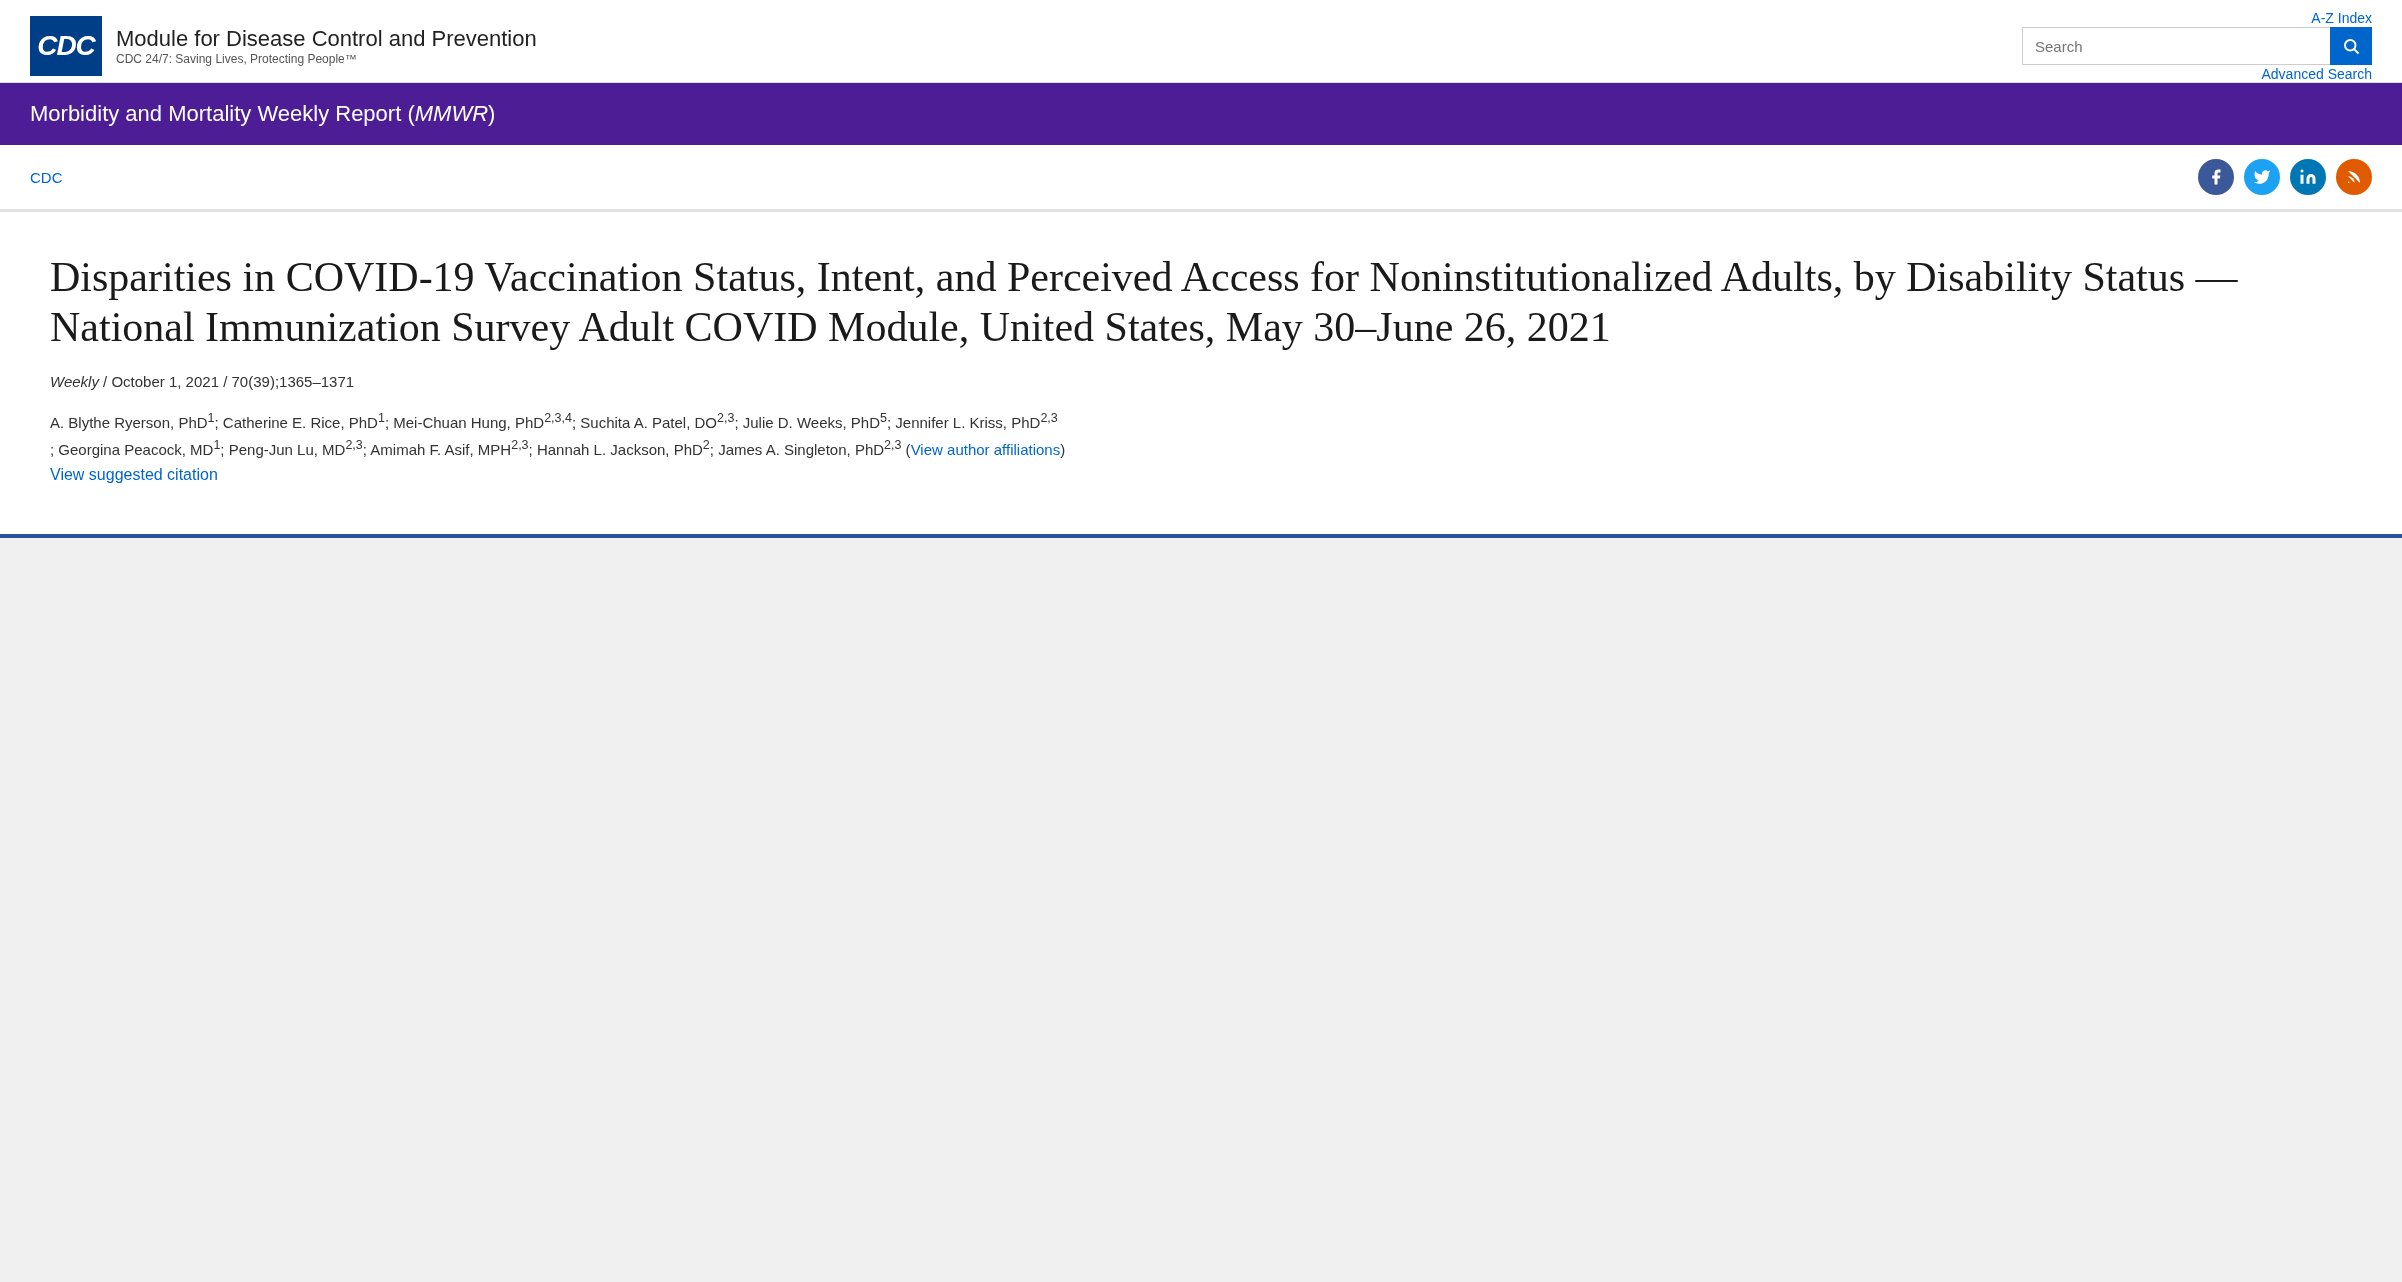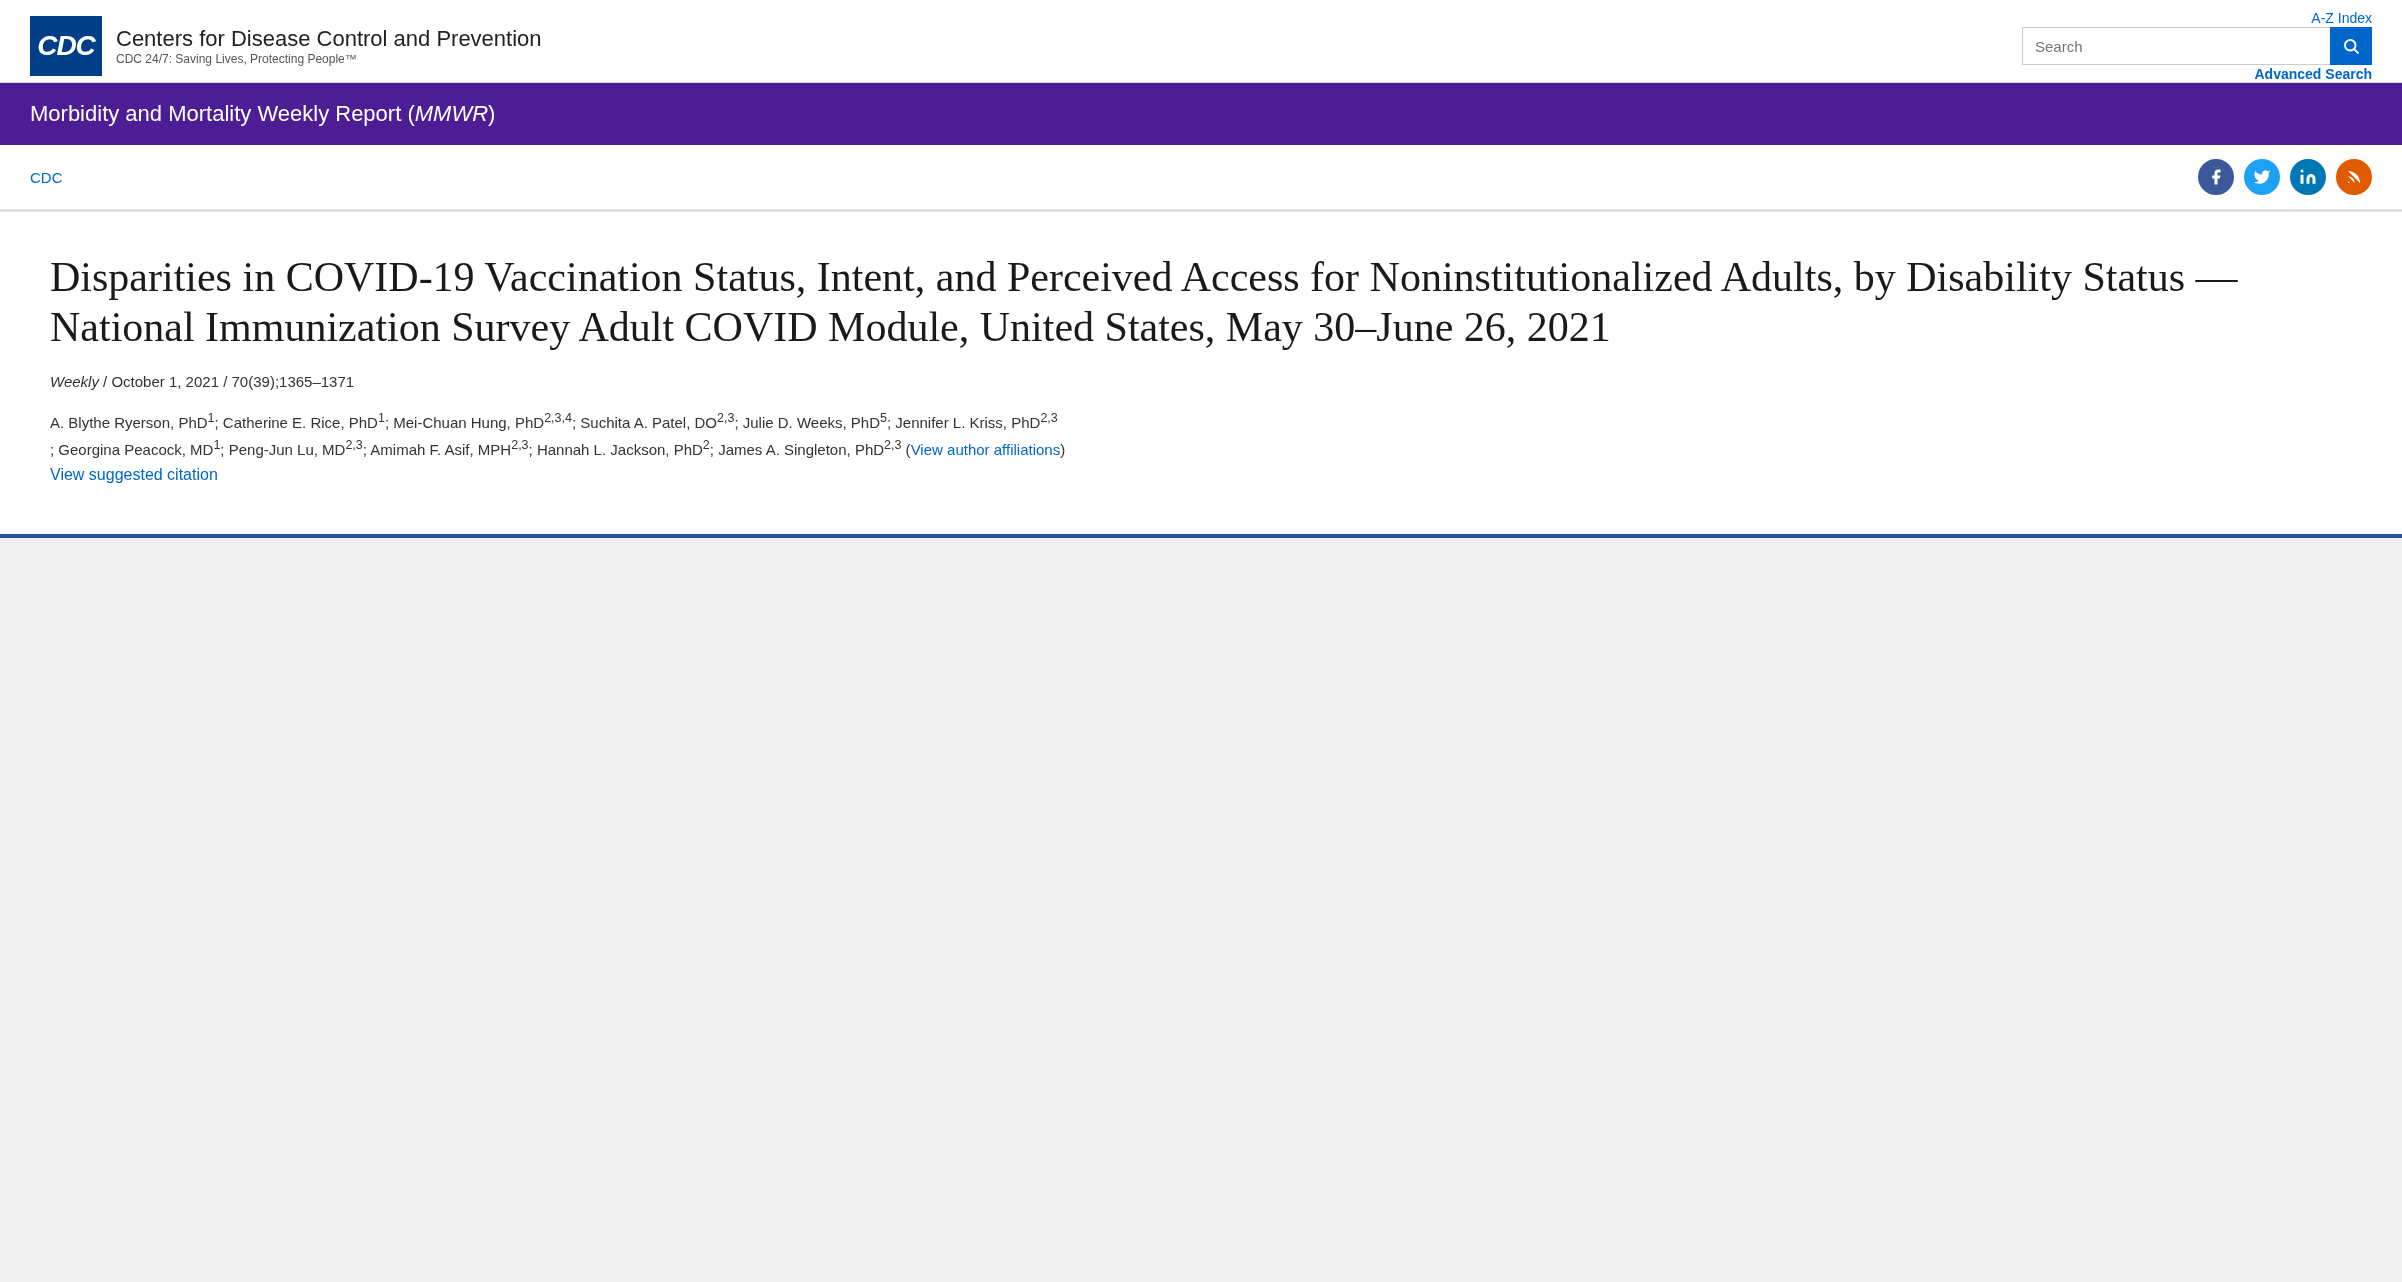--- a/index.html
+++ b/index.html
@@ -83,21 +83,20 @@
       display: flex;
       align-items: center;
       justify-content: center;
       font-size: 16px;
     }
     .advanced-search {
       color: #0066cc;
       text-decoration: none;
       font-size: 14px;
       align-self: flex-end;
-      font-weight: bold;
     }
 
     
     .mmwr-banner {
       background: #4c1d95;
       color: #fff;
       padding: 18px 30px;
       font-size: 22px;
     }
     .mmwr-banner .italic { font-style: italic; }
@@ -186,21 +185,21 @@
 </head>
 <body>
 
 <header class="top-bar">
   <div class="top-bar-inner">
     <div class="logo-area">
       <div class="cdc-logo-box">
         <span>CDC</span>
       </div>
       <div class="cdc-logo-text">
-        <h1>Centers for Disease Control and Prevention</h1>
+        <h1>Module for Disease Control and Prevention</h1>
         <p>CDC 24/7: Saving Lives, Protecting People™</p>
       </div>
     </div>
     <div class="header-right">
       <a href="#" class="az-index">A-Z Index</a>
       <div class="search-row">
         <input type="text" class="search-input" placeholder="Search" style="">
         <button class="search-btn">
           <svg width="18" height="18" viewBox="0 0 24 24" fill="none" stroke="white" stroke-width="2.5">
             <circle cx="11" cy="11" r="7"></circle>

